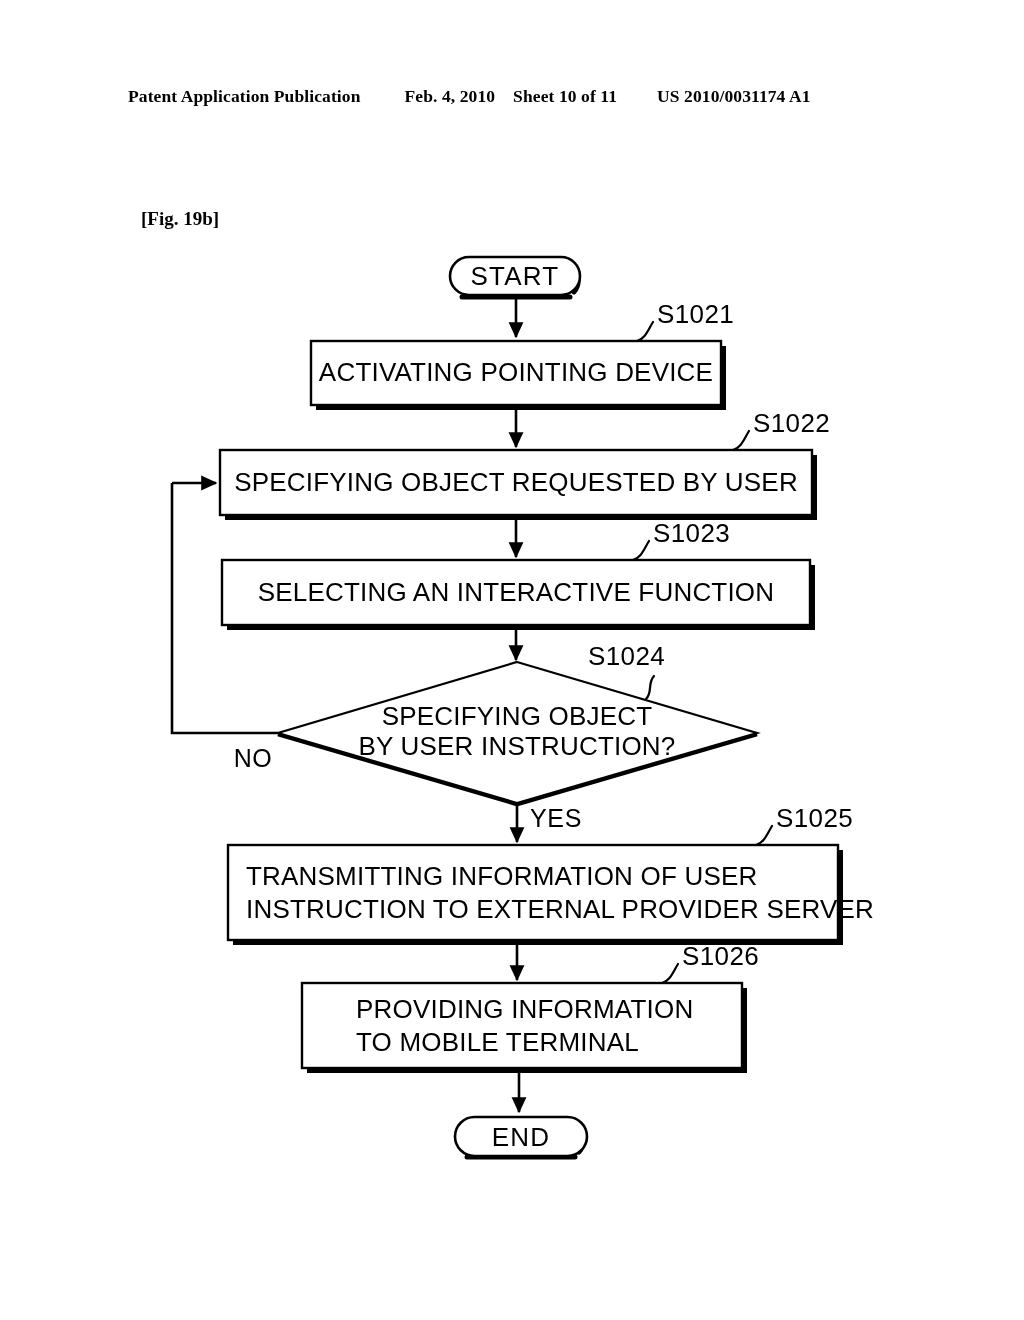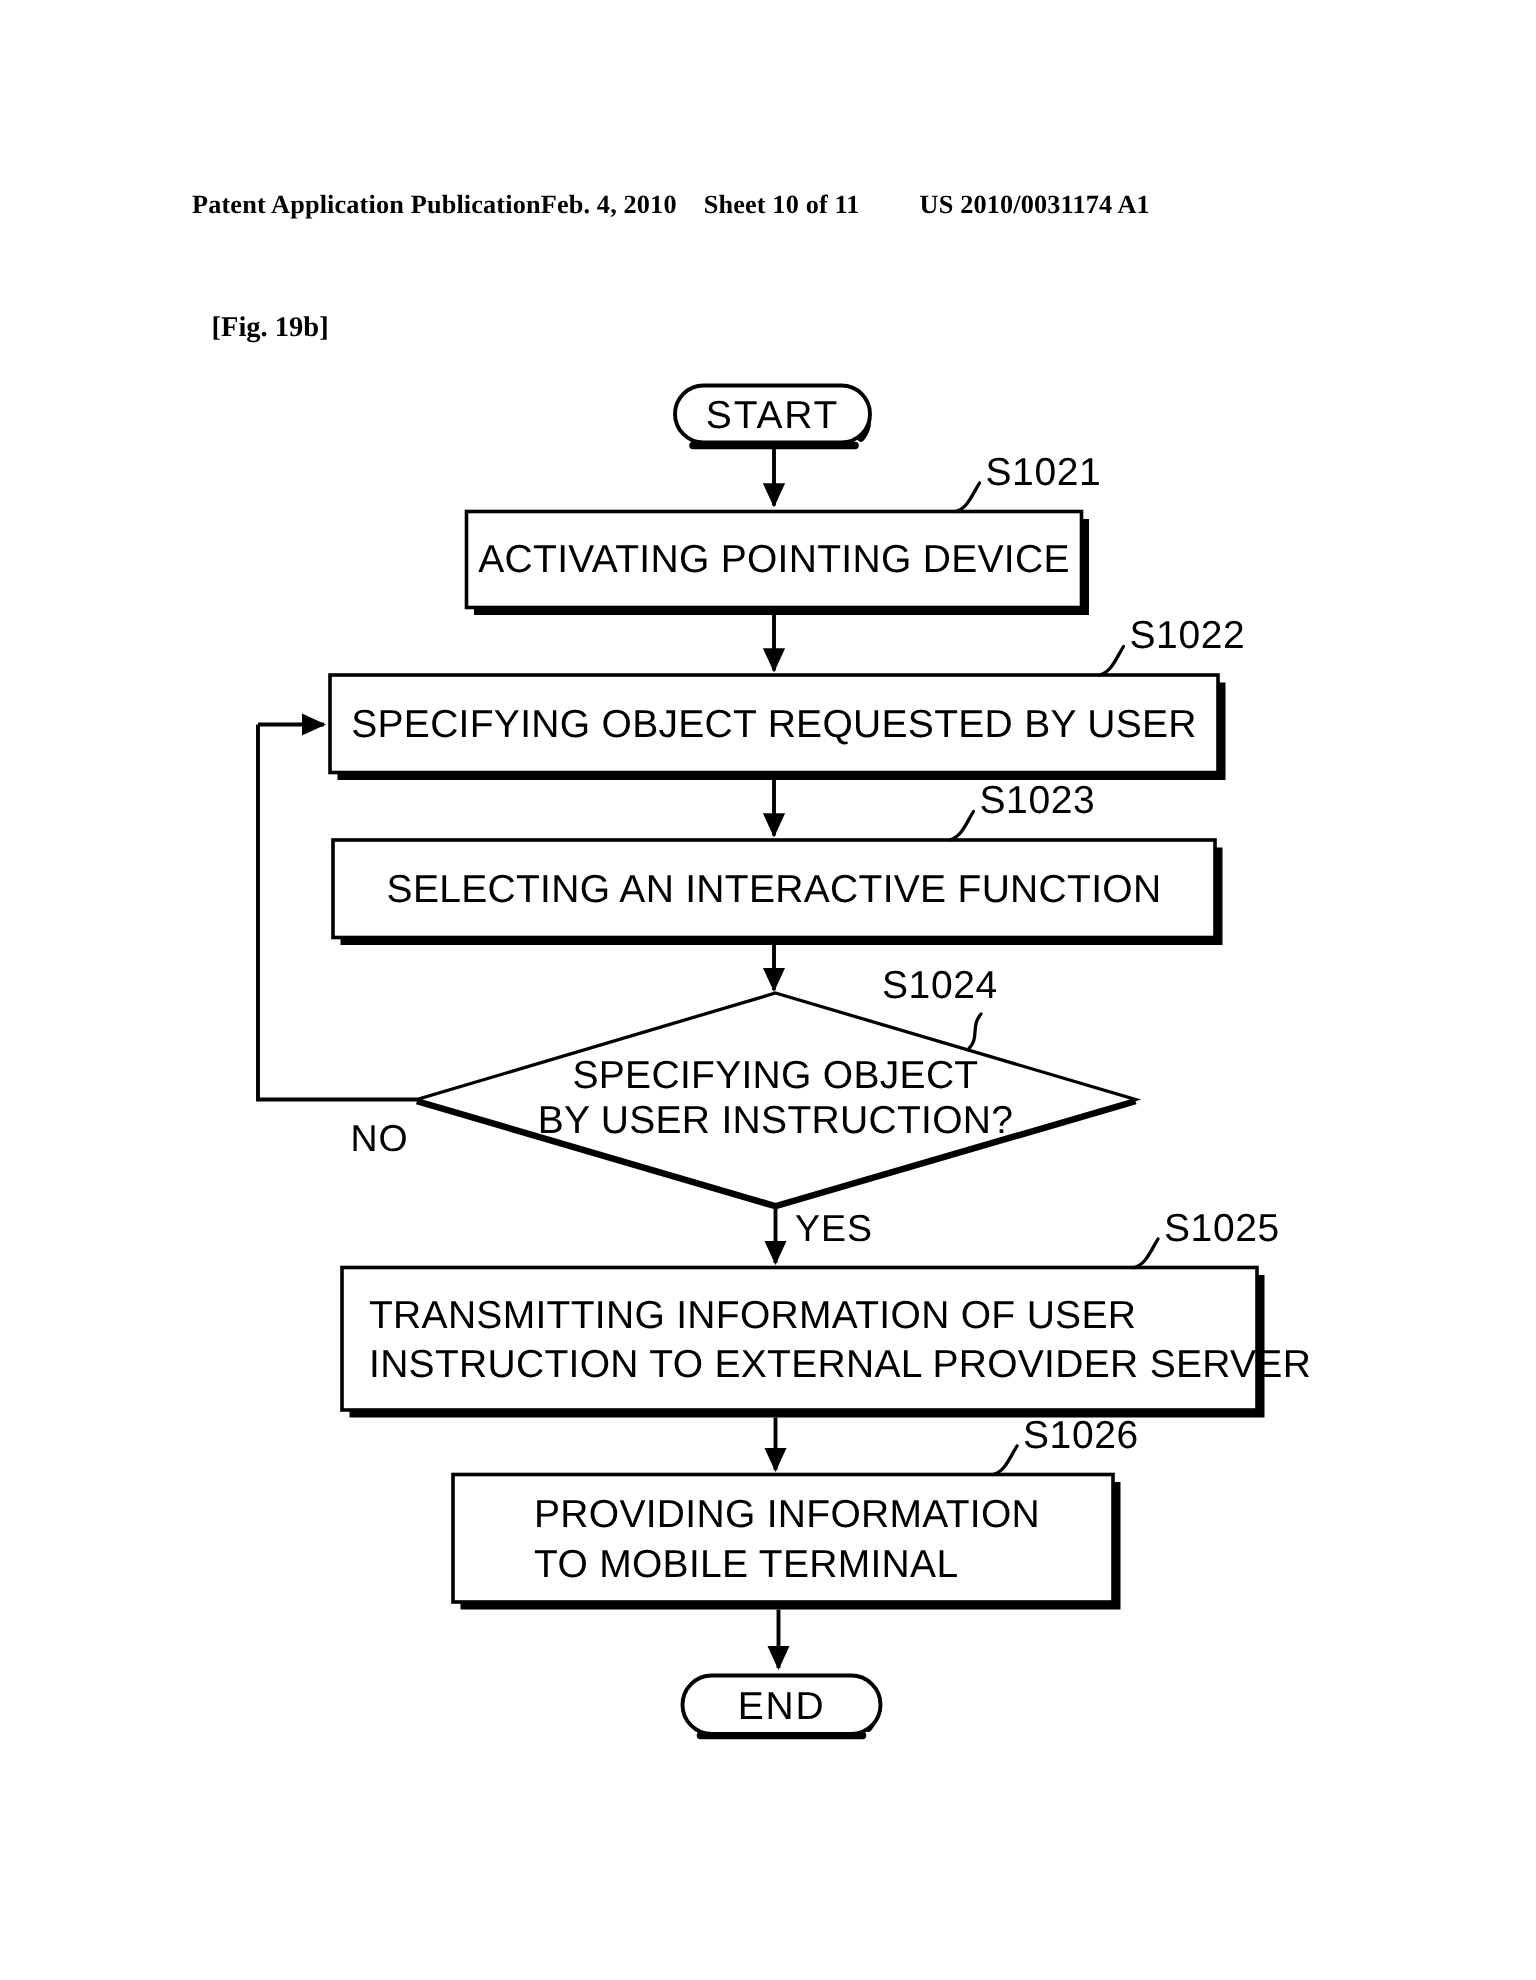--- a/index.html
+++ b/index.html
@@ -30,22 +30,22 @@
     height: 26px;
     display: flex;
     align-items: baseline;
     font-family: "Liberation Serif", serif;
     font-weight: bold;
     font-size: 17.5px;
     letter-spacing: 0.1px;
     white-space: nowrap;
   }
   .pub-header .h-pub   { flex: 0 0 auto; }
-  .pub-header .h-date  { flex: 0 0 auto; }
-  .pub-header .h-sheet { flex: 0 0 auto; margin-left: 18px; margin-top: 40px; }
+  .pub-header .h-date  { flex: 0 0 auto; margin-left: 44px; }
+  .pub-header .h-sheet { flex: 0 0 auto; margin-left: 18px; }
   .pub-header .h-num   { flex: 0 0 auto; margin-left: 40px; }
 
   
   .fig-label {
     position: absolute;
     top: 208px;
     left: 141px;
     font-family: "Liberation Serif", serif;
     font-weight: bold;
     font-size: 19px;

